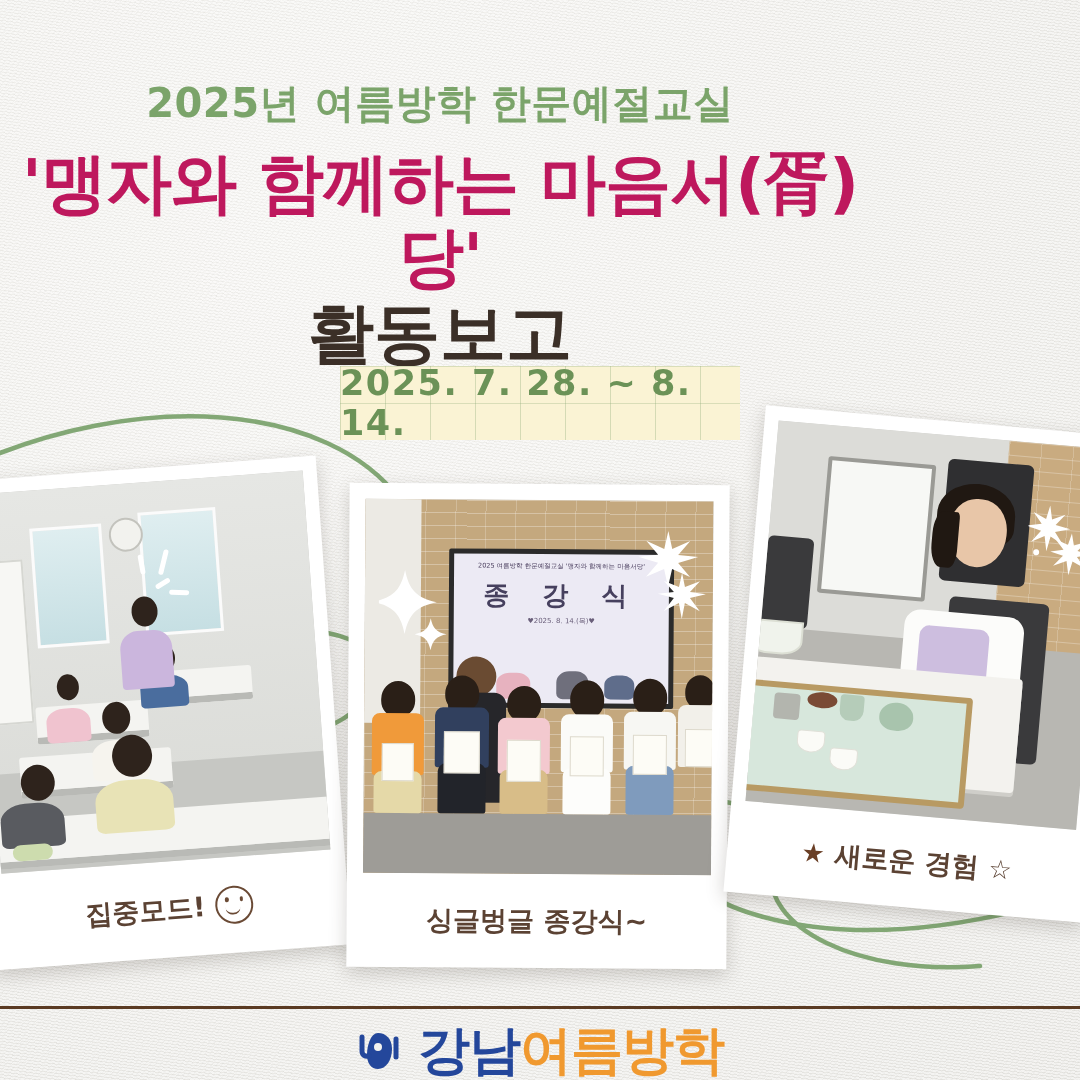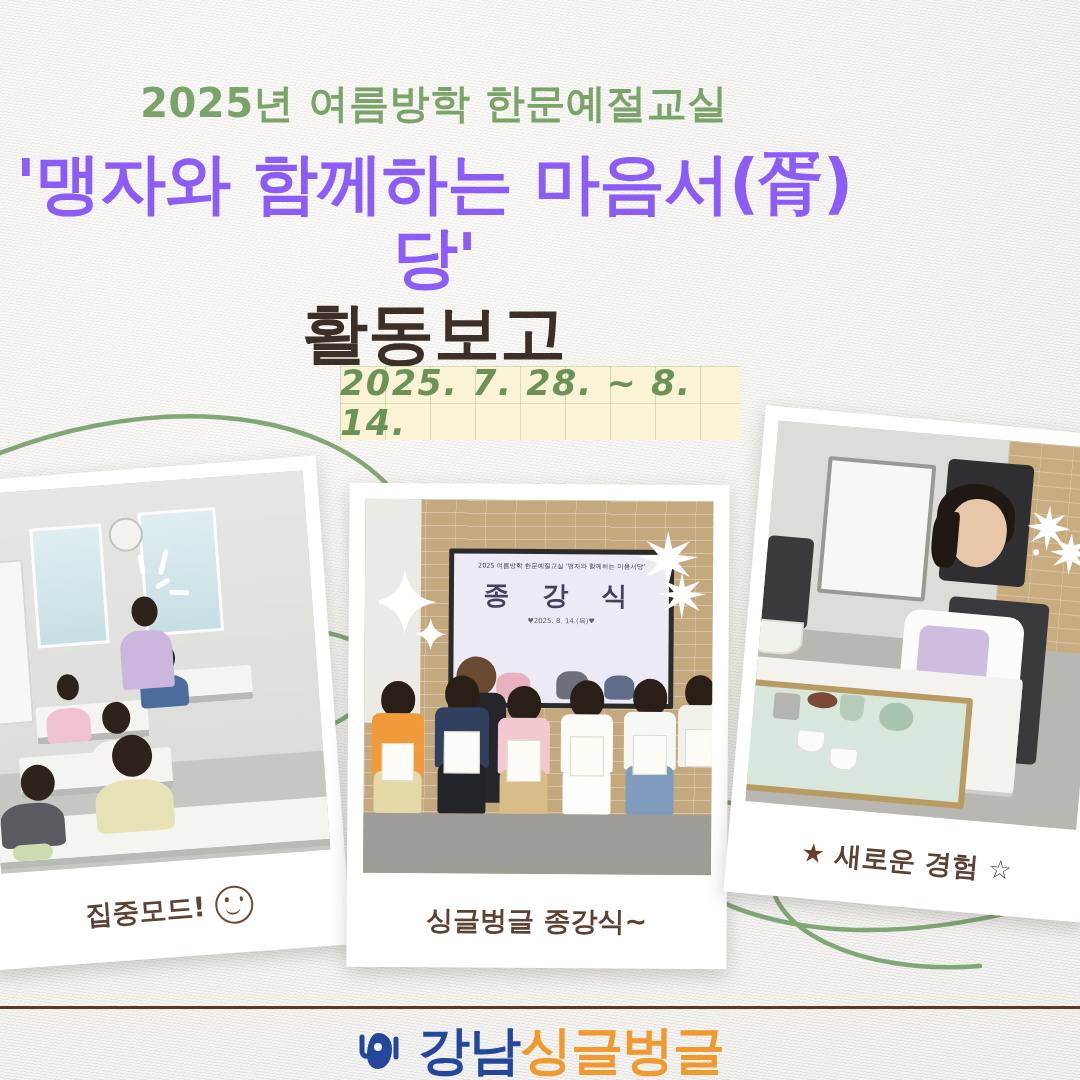--- a/index.html
+++ b/index.html
@@ -36,38 +36,38 @@
   #swirls {
     position: absolute;
     inset: 0;
     pointer-events: none;
   }
 
   
   .header {
     position: absolute;
     top: 0;
-    left: 4px;
+    left: 10px;
     width: 860px;
     text-align: center;
   }
   .eyebrow {
     margin-top: 76px;
     font-size: 40px;
     letter-spacing: 0.5px;
     color: #7ba46a;
     font-weight: 700;
     font-family: "DejaVu Sans", sans-serif;
   }
   .title-main {
     margin-top: 16px;
     font-size: 66px;
     line-height: 1.12;
     font-weight: 800;
-    color: #8b5cf6;
+    color: #be185d;
     letter-spacing: -1px;
     font-family: "DejaVu Sans", sans-serif;
   }
   .title-sub {
     margin-top: 2px;
     font-size: 66px;
     line-height: 1.12;
     font-weight: 800;
     color: #3b2f27;
     font-family: Liberation Serif, serif;
@@ -87,21 +87,20 @@
     display: flex;
     align-items: center;
     justify-content: center;
   }
   .date-text {
     font-size: 35px;
     font-weight: 600;
     color: #6b9257;
     letter-spacing: 1.5px;
     font-family: "DejaVu Sans", sans-serif;
-    font-style: italic;
   }
 
   
   .polaroid {
     position: absolute;
     background: #ffffff;
     box-shadow: 0 6px 18px rgba(60,50,40,0.22);
     box-sizing: border-box;
   }
   .polaroid .photo {
@@ -449,17 +448,17 @@
 
   <div class="divider"></div>
   <div class="footer">
     <svg class="logo-mark" viewBox="0 0 48 48">
       <path d="M22 6 C30 6 36 12 36 22 C36 33 30 42 22 42 C15 42 11 36 11 28 C11 18 15 6 22 6 Z" fill="#24479b"></path>
       <path d="M6 10 L6 24 C6 28 9 30 13 29" fill="none" stroke="#24479b" stroke-width="5" stroke-linecap="round"></path>
       <path d="M40 12 L40 30" fill="none" stroke="#24479b" stroke-width="5" stroke-linecap="round"></path>
       <circle cx="22" cy="20" r="4" fill="#f3f2ef"></circle>
     </svg>
     <div class="logo-text">
-      <span class="logo-blue">강남</span><span class="logo-orange">싱글벙글</span>
+      <span class="logo-blue">강남</span><span class="logo-orange">여름방학</span>
     </div>
   </div>
 
 </div>
 
 </body></html>

